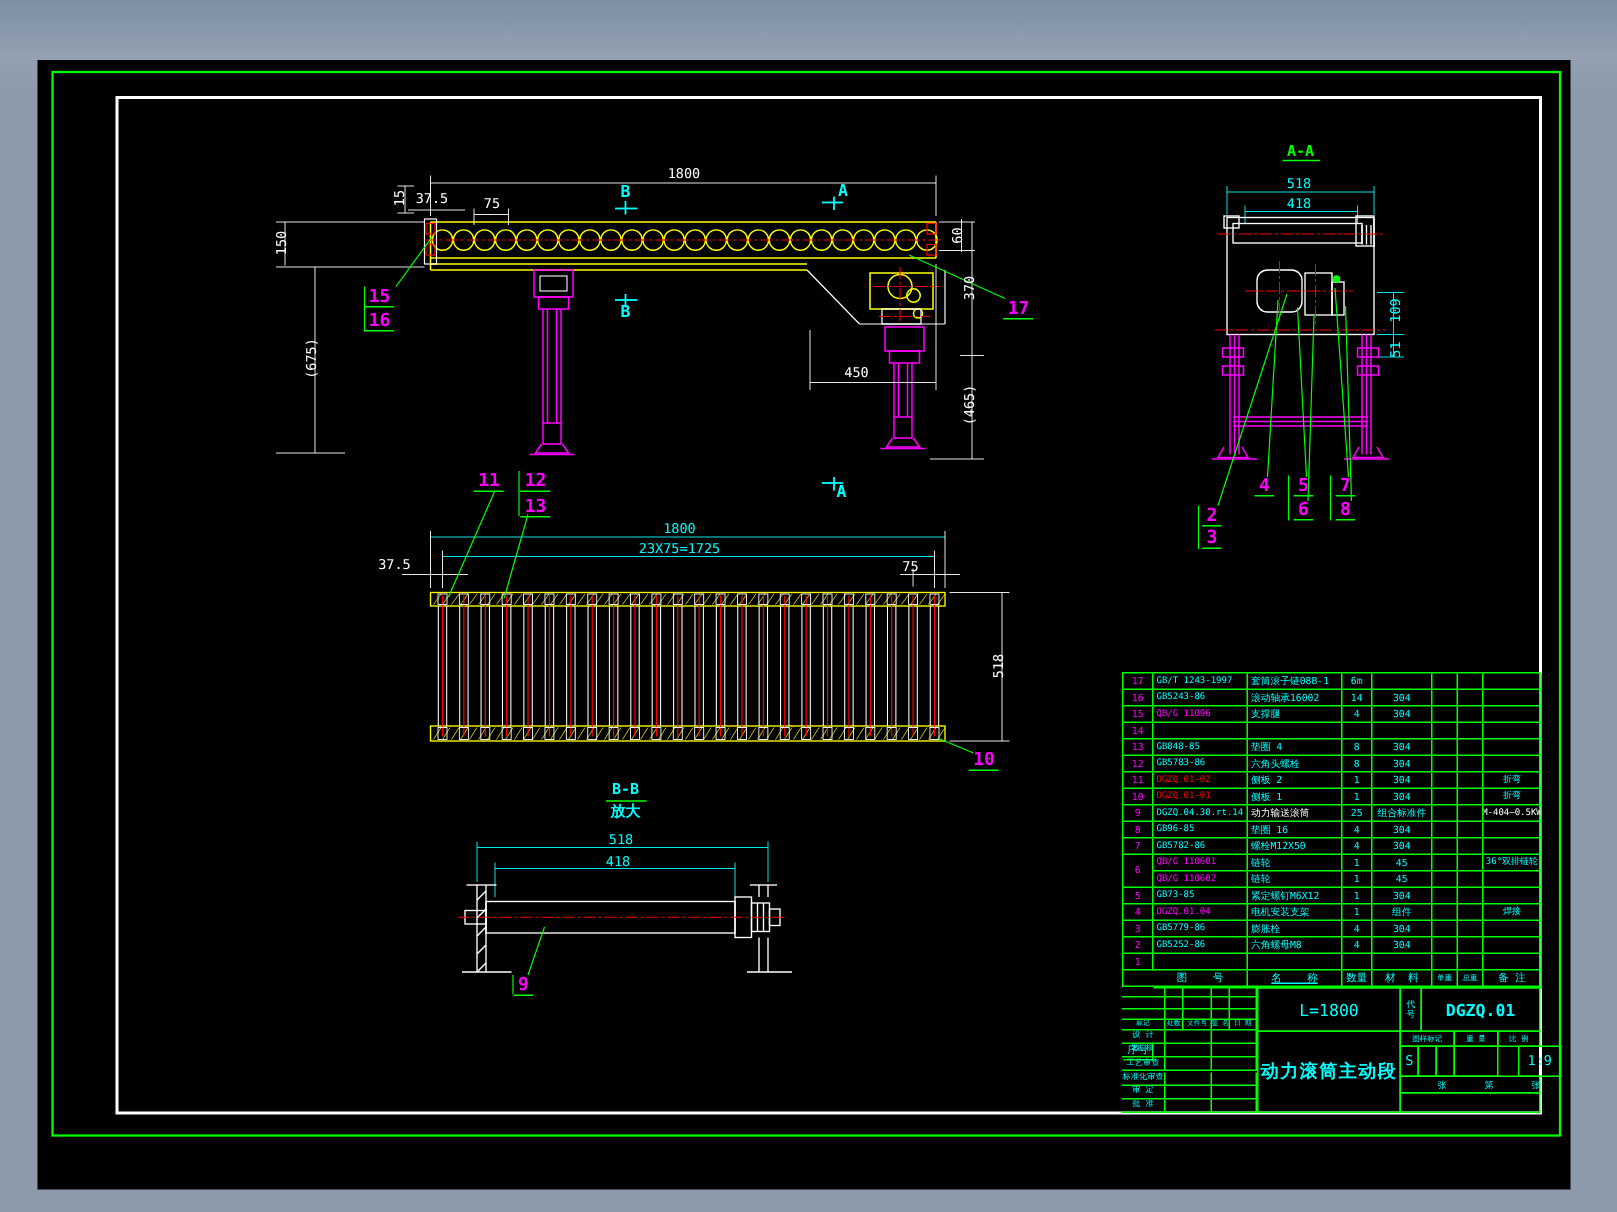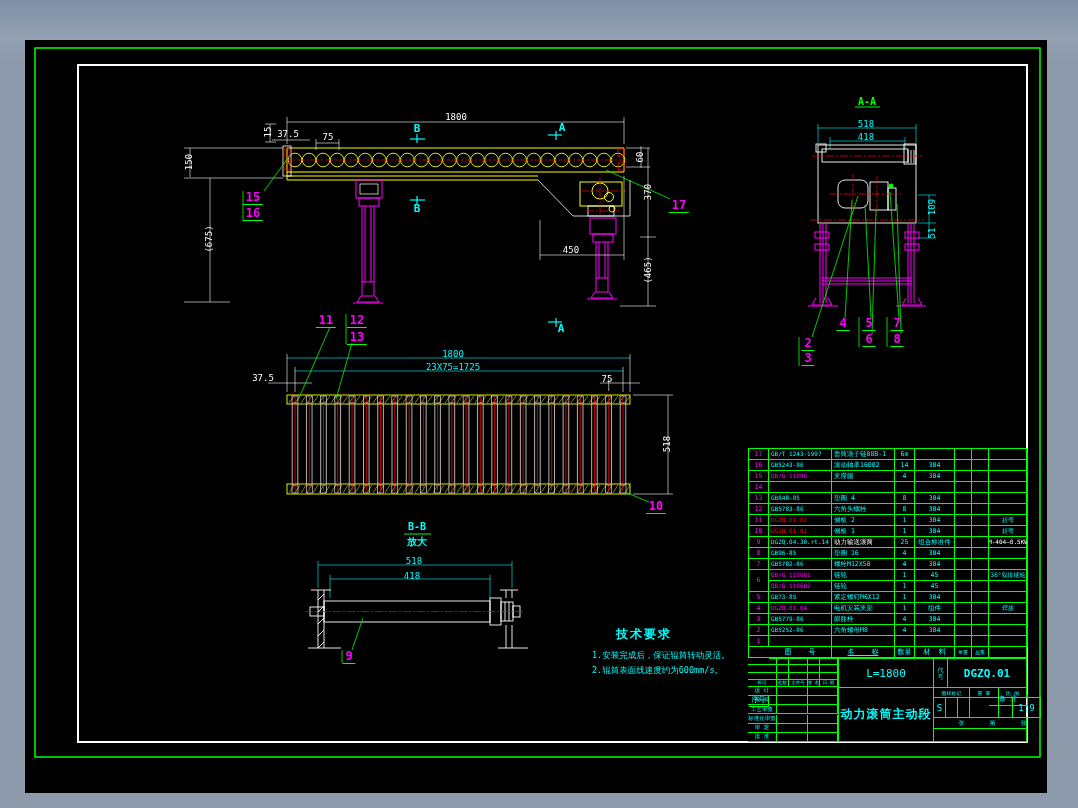--- a/index.html
+++ b/index.html
@@ -587,25 +587,20 @@
       <div class="ann bal" style="left: 349px; top: 657px;">9</div>
       <div class="ann bal" style="left: 808px; top: 344px;">2</div>
       <div class="ann bal" style="left: 808px; top: 359px;">3</div>
       <div class="ann bal" style="left: 843px; top: 324px;">4</div>
       <div class="ann bal" style="left: 869px; top: 324px;">5</div>
       <div class="ann bal" style="left: 869px; top: 340px;">6</div>
       <div class="ann bal" style="left: 897px; top: 324px;">7</div>
       <div class="ann bal" style="left: 897px; top: 340px;">8</div>
     </div>
 
-  <div class="tech">
-    <div class="tt">技术要求</div>
-    <div class="tl">1.安装完成后，保证辊筒转动灵活。</div>
-    <div class="tl">2.辊筒表面线速度约为600mm/s。</div>
-  </div>
 
   <div id="bom" class="tbl" style="left:748px;top:448px;width:279px;height:210px;">
       <div class="cell mag" style="left: 0px; top: 0px; width: 20px; height: 11px; font-size: 6.5px;">17</div>
       <div class="cell  left" style="left: 20px; top: 0px; width: 63px; height: 11px; font-size: 6px;">GB/T 1243-1997</div>
       <div class="cell  left" style="left: 83px; top: 0px; width: 63px; height: 11px; font-size: 6.5px;">套筒滚子链08B-1</div>
       <div class="cell" style="left: 146px; top: 0px; width: 20px; height: 11px; font-size: 6.5px;">6m</div>
       <div class="cell" style="left: 166px; top: 0px; width: 40px; height: 11px; font-size: 6.5px;"></div>
       <div class="cell" style="left: 206px; top: 0px; width: 17px; height: 11px; font-size: 6.5px;"></div>
       <div class="cell" style="left: 223px; top: 0px; width: 17px; height: 11px; font-size: 6.5px;"></div>
       <div class="cell" style="left: 240px; top: 0px; width: 39px; height: 11px; font-size: 6px;"></div>
@@ -744,21 +739,21 @@
       <div class="cell" style="left: 206px; top: 187px; width: 17px; height: 11px; font-size: 6.5px;"></div>
       <div class="cell" style="left: 223px; top: 187px; width: 17px; height: 11px; font-size: 6.5px;"></div>
       <div class="cell" style="left: 240px; top: 187px; width: 39px; height: 11px; font-size: 6px;"></div>
       <div class="cell" style="left: 0px; top: 198px; width: 20px; height: 12px; font-size: 7px; margin-top: 48px;">序号</div>
       <div class="cell" style="left: 20px; top: 198px; width: 63px; height: 12px; font-size: 7px;">图    号</div>
       <div class="cell" style="left: 83px; top: 198px; width: 63px; height: 12px; font-size: 7px; text-decoration: underline;">名    称</div>
       <div class="cell" style="left: 146px; top: 198px; width: 20px; height: 12px; font-size: 7px;">数量</div>
       <div class="cell" style="left: 166px; top: 198px; width: 40px; height: 12px; font-size: 7px;">材  料</div>
       <div class="cell" style="left: 206px; top: 198px; width: 17px; height: 12px; font-size: 5px;">单重</div>
       <div class="cell" style="left: 223px; top: 198px; width: 17px; height: 12px; font-size: 5px;">总重</div>
-      <div class="cell" style="left: 240px; top: 198px; width: 39px; height: 12px; font-size: 7px; margin-top: 47px;">备 注</div>
+      <div class="cell" style="left: 240px; top: 198px; width: 39px; height: 12px; font-size: 7px;">备 注</div>
     </div>
 
   <div>
     <div id="tb-left" style="position: absolute; left: 748px; top: 658px; width: 90px; height: 84px;">
         <div class="cell" style="left: 0px; top: 0px; width: 29px; height: 7.33px; font-size: 5px;"></div>
         <div class="cell" style="left: 29px; top: 0px; width: 12px; height: 7.33px; font-size: 5px;"></div>
         <div class="cell" style="left: 41px; top: 0px; width: 19px; height: 7.33px; font-size: 5px;"></div>
         <div class="cell" style="left: 60px; top: 0px; width: 12px; height: 7.33px; font-size: 5px;"></div>
         <div class="cell" style="left: 72px; top: 0px; width: 18px; height: 7.33px; font-size: 5px;"></div>
         <div class="cell" style="left: 0px; top: 7.33px; width: 29px; height: 7.33px; font-size: 5px;"></div>

